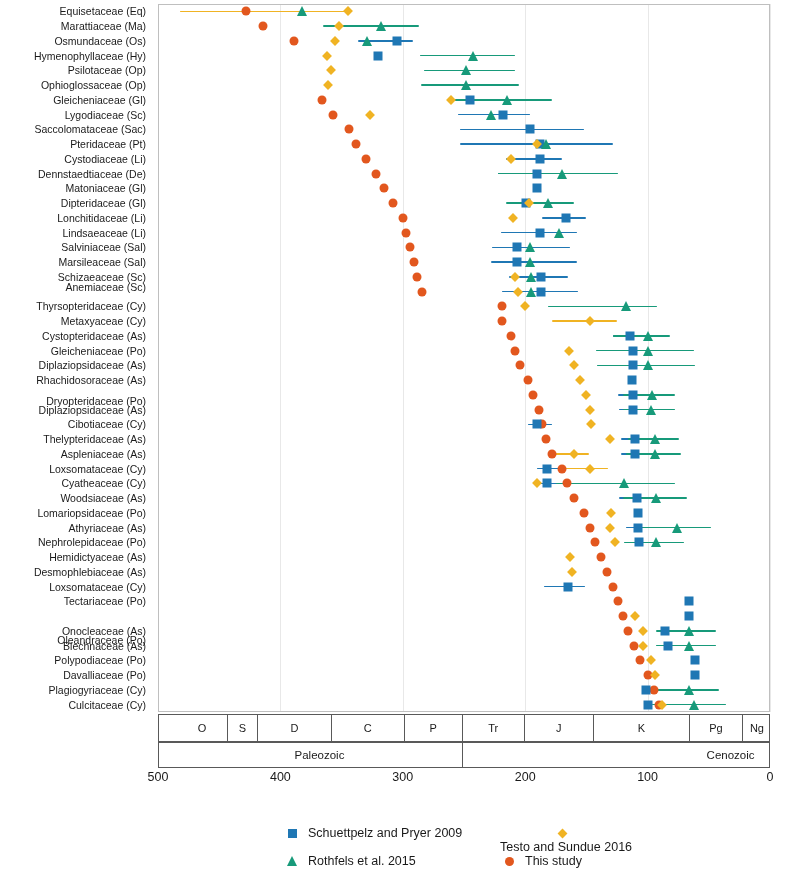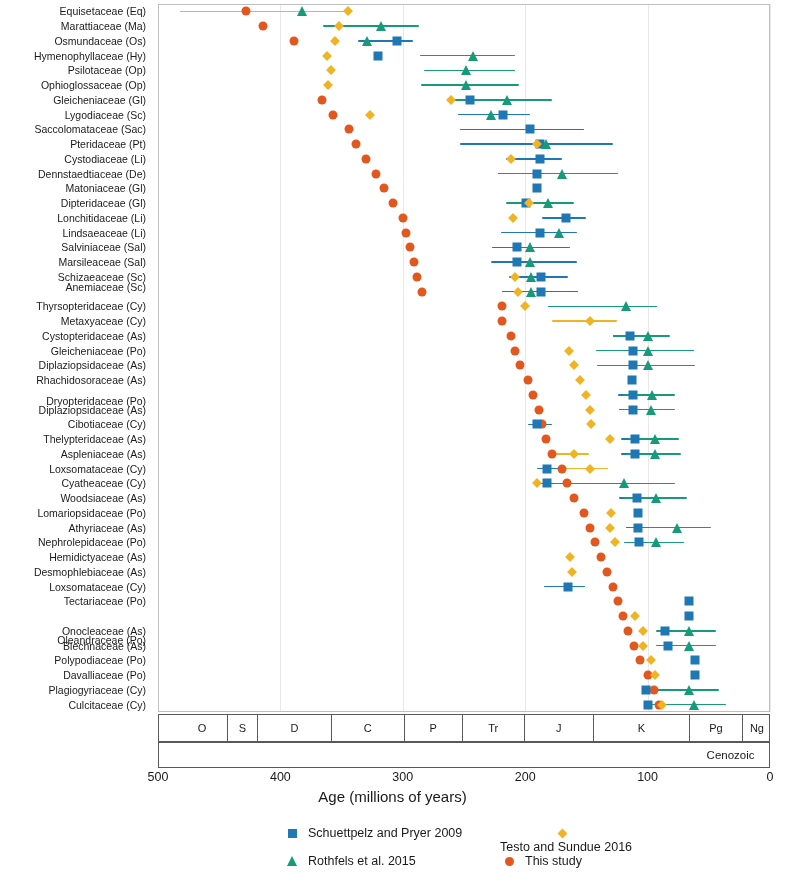--- a/index.html
+++ b/index.html
@@ -318,32 +318,32 @@
       <div class="period-cell" style="left: 99.144px; width: 73.44px;">D</div>
       <div class="period-cell" style="left: 172.584px; width: 73.44px;">C</div>
       <div class="period-cell" style="left: 246.024px; width: 57.528px;">P</div>
       <div class="period-cell" style="left: 303.552px; width: 62.424px;">Tr</div>
       <div class="period-cell" style="left: 365.976px; width: 68.544px;">J</div>
       <div class="period-cell" style="left: 434.52px; width: 96.696px;">K</div>
       <div class="period-cell" style="left: 531.216px; width: 52.632px;">Pg</div>
       <div class="period-cell last" style="left: 583.848px; width: 28.152px;">Ng</div>
     </div>
   <div class="period-band" id="era-band" style="top:742px;height:26px;">
+      <div class="era-cell" style="left: 18.36px; width: 285.192px;">Paleozoic</div>
       <div class="era-cell last" style="left: 531.216px; width: 80.784px;">Cenozoic</div>
     </div>
 
   <div id="xticks">
       <div class="xtick" style="left: 158px; top: 770px;">500</div>
       <div class="xtick" style="left: 280.4px; top: 770px;">400</div>
       <div class="xtick" style="left: 402.8px; top: 770px;">300</div>
       <div class="xtick" style="left: 525.2px; top: 770px;">200</div>
       <div class="xtick" style="left: 647.6px; top: 770px;">100</div>
       <div class="xtick" style="left: 770px; top: 770px;">0</div>
     </div>
-  <div class="xtitle" style="top:788px;">Age (millions of years)</div>
 
   <div class="legend">
     <div class="legend-item" style="left:283px;top:0px;">
       <span class="legend-swatch">
           <span class="sq" style="position:relative"></span>
         </span>
       <span>Schuettpelz and Pryer 2009</span>
     </div>
     <div class="legend-item" style="left:500px;top:0px;flex-direction:column;">
       <span class="legend-swatch">

